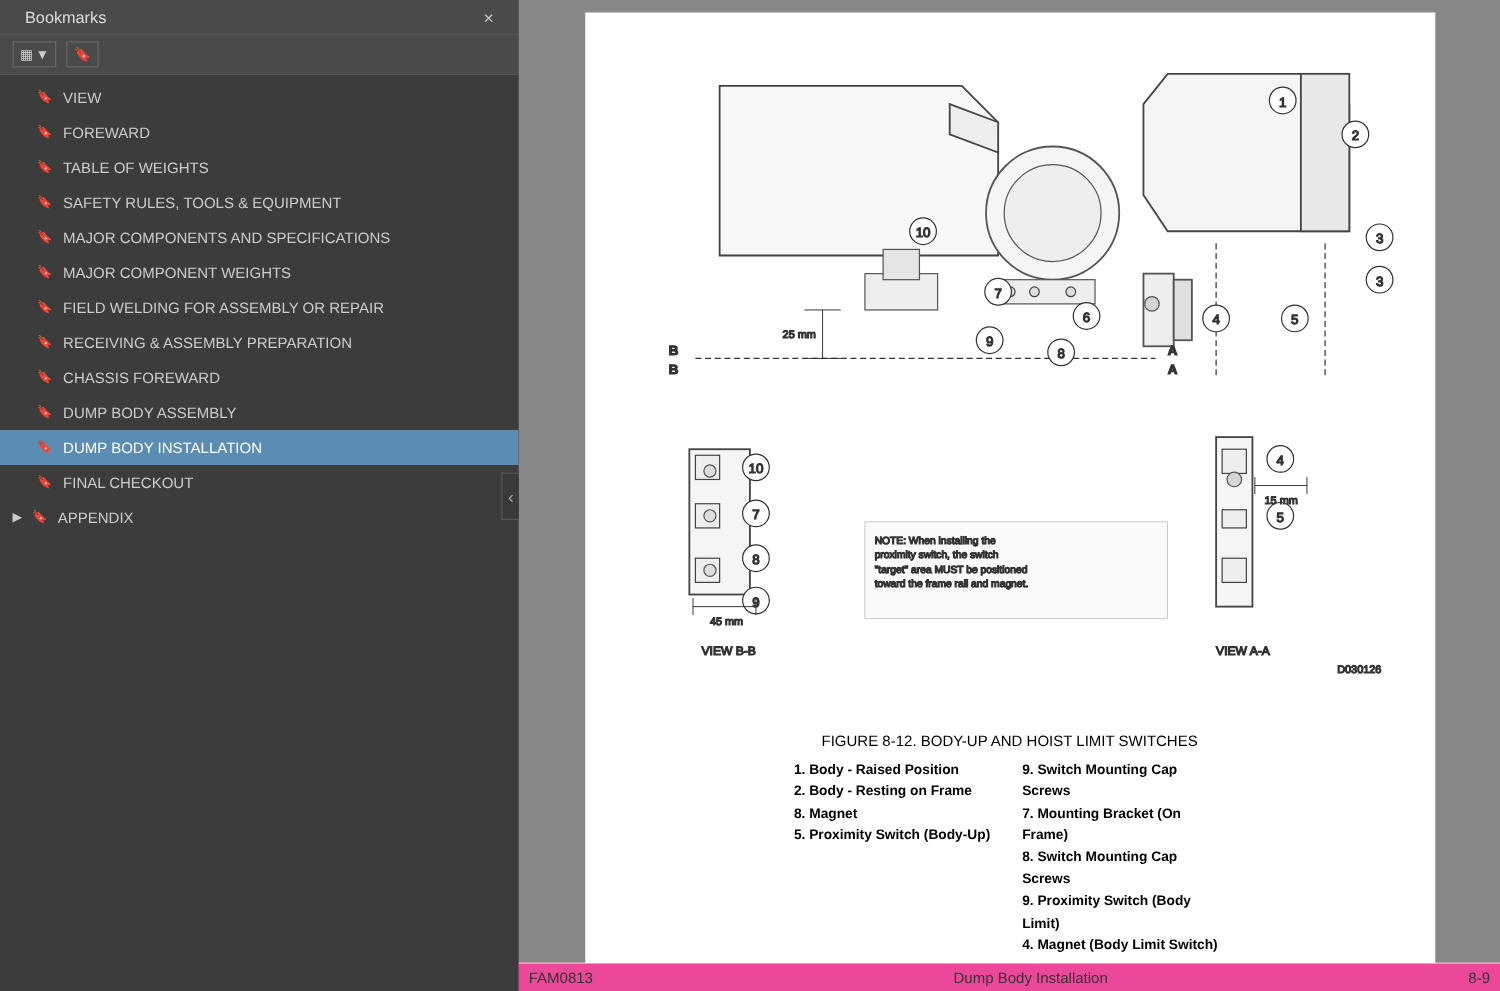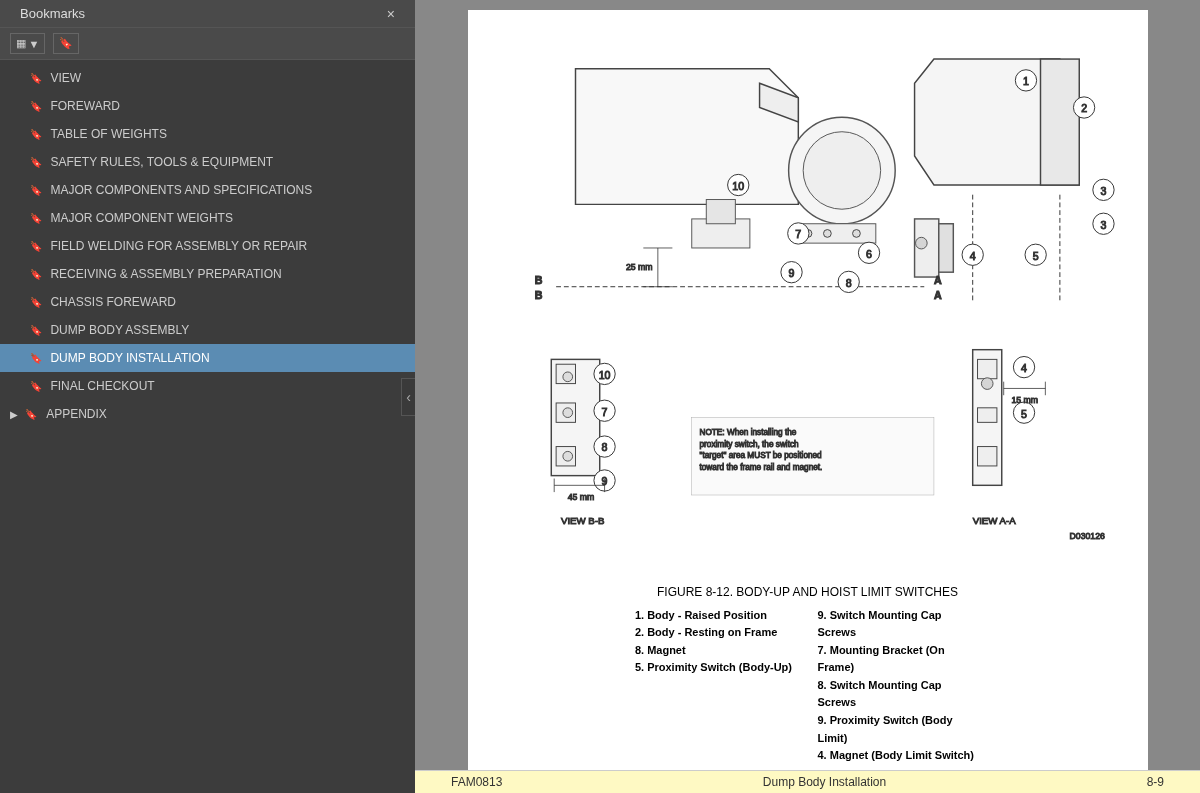--- a/index.html
+++ b/index.html
@@ -182,23 +182,23 @@
       flex: 1;
       font-weight: bold;
     }
 
     .legend-col p {
       line-height: 1.6;
     }
 
     
     .page-footer {
-      background: #fef9c3;
+      background: #ec4899;
       border-top: 1px solid #ccc;
-      padding: 4px 36px;
+      padding: 4px 8px;
       display: flex;
       justify-content: space-between;
       align-items: center;
       font-size: 12px;
       color: #333;
     }
   </style>
 </head>
 <body>
 

